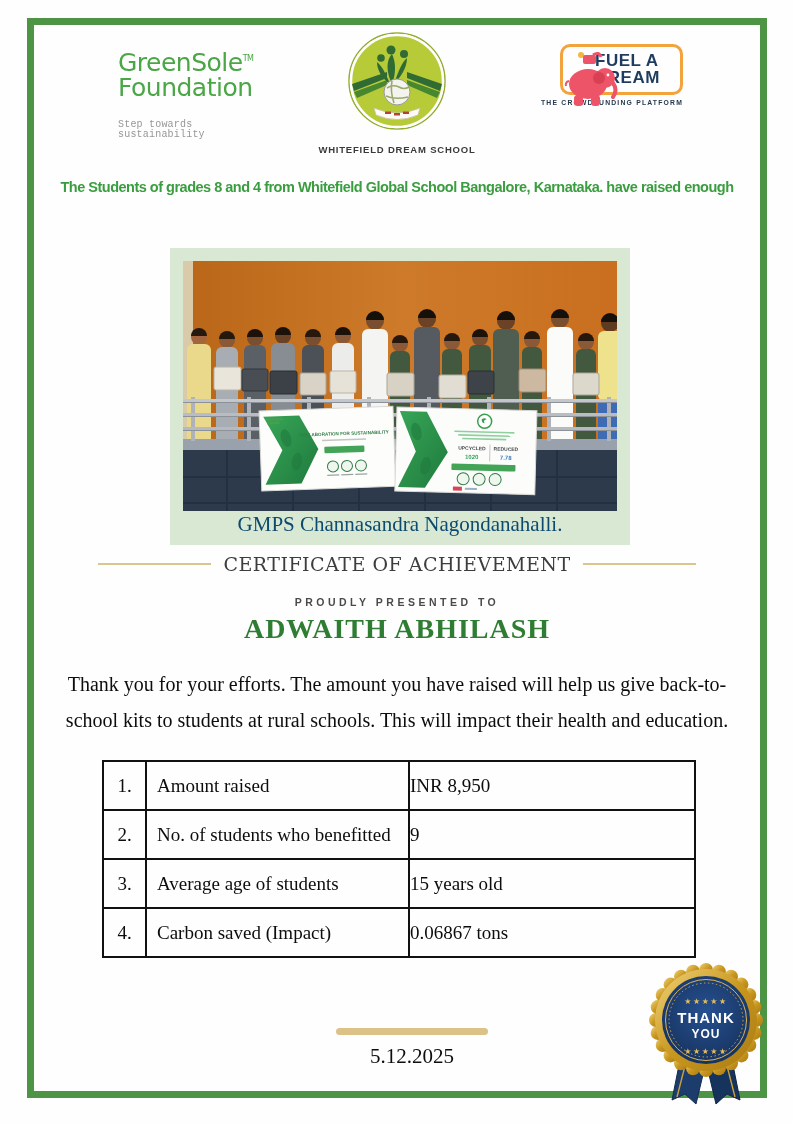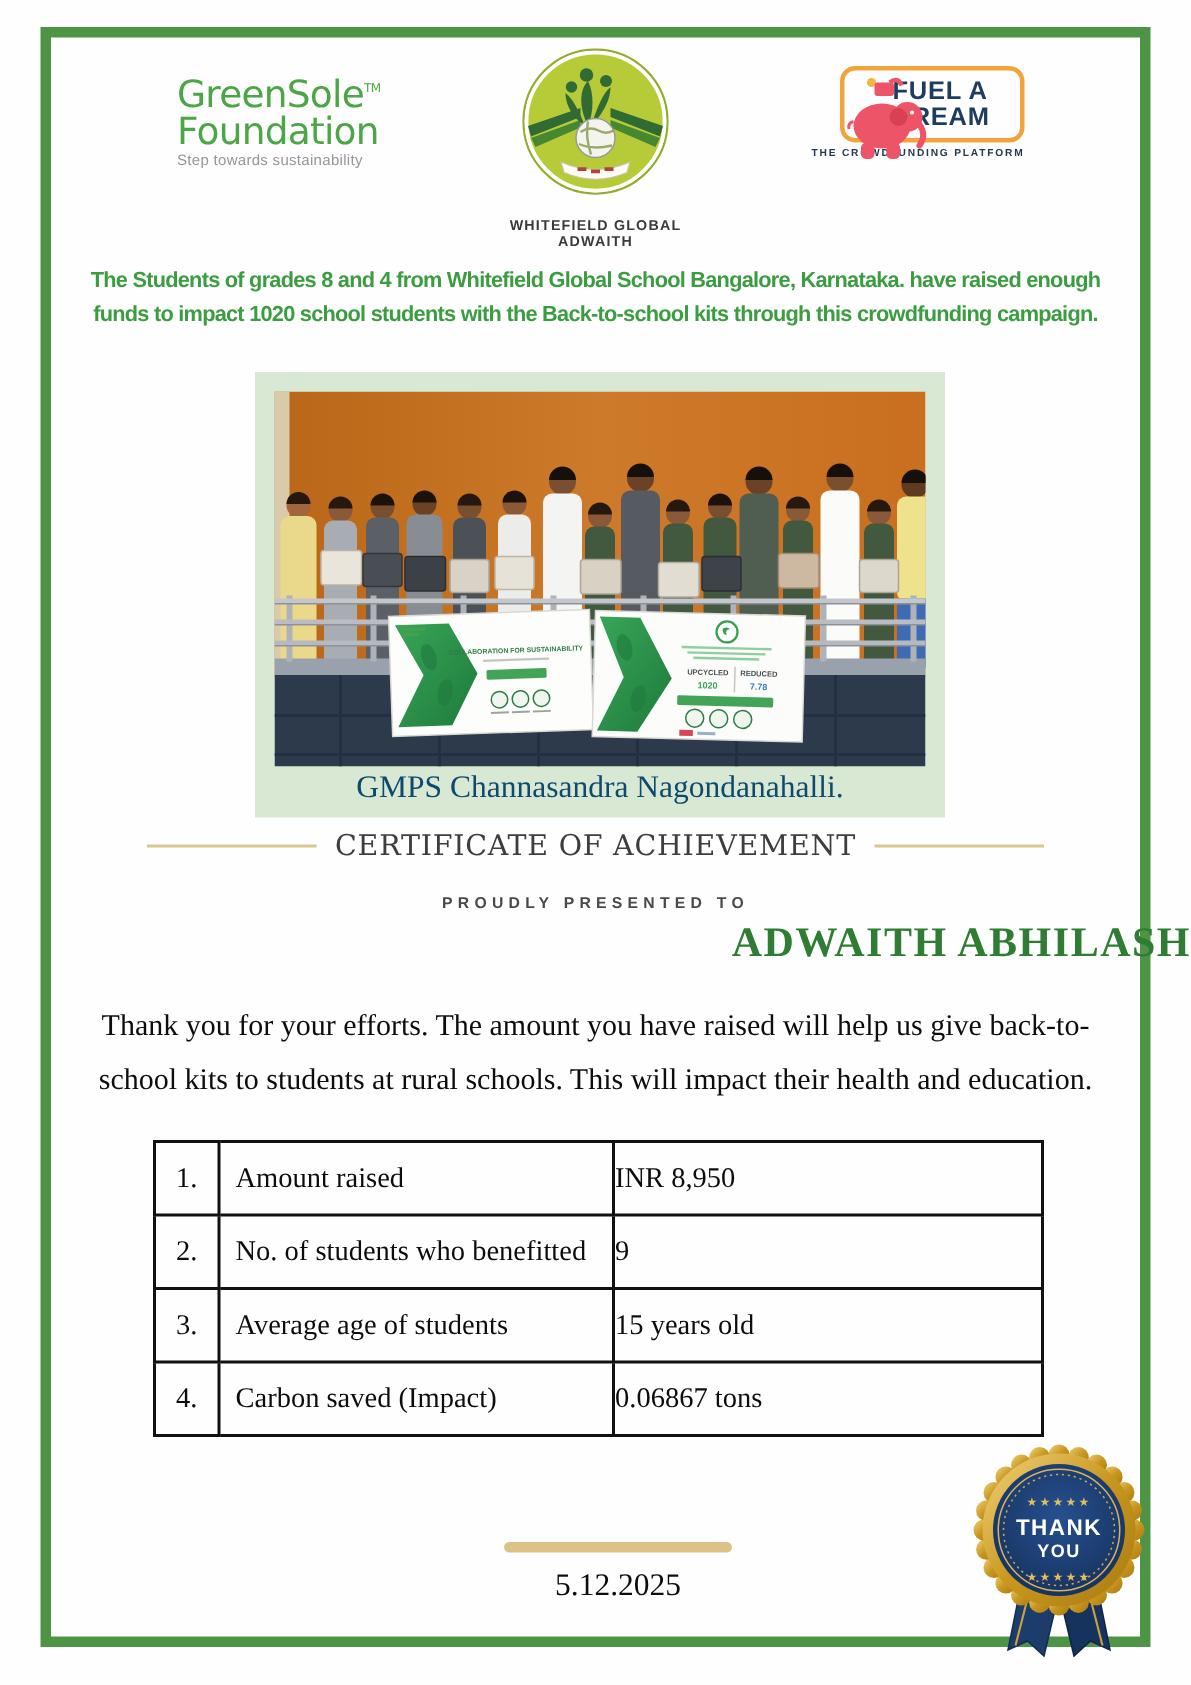--- a/index.html
+++ b/index.html
@@ -5,21 +5,21 @@
   html,body{margin:0;padding:0;background:#fdfdfd;}
   .page{position:relative;width:794px;height:1123px;background:#fefefe;overflow:hidden;
         font-family:"Liberation Serif",serif;}
   .frame{position:absolute;left:27px;top:18px;width:726px;height:1066px;
          border:7px solid #4e9445;}
 
   
   .logo-greensole{position:absolute;left:118px;top:50px;width:150px;line-height:1;}
   .gs-line{font-family:"DejaVu Sans",sans-serif;font-size:25px;color:#4ba646;letter-spacing:-0.5px;}
   .gs-tm{font-size:8px;vertical-align:10px;color:#4ba646;}
-  .gs-tag{font-family:Liberation Sans, sans-serif;font-size:10px;color:#969696;margin-top:3px;letter-spacing:0.2px;}
+  .gs-tag{font-family:Liberation Mono, monospace;font-size:10px;color:#969696;margin-top:20px;letter-spacing:0.2px;}
 
   .logo-whitefield{position:absolute;left:318px;top:28px;width:158px;text-align:center;}
   .wgs-label{font-family:"Liberation Sans",sans-serif;font-weight:bold;font-size:9.5px;
              letter-spacing:0.8px;color:#3a3a3a;margin-top:2px;}
 
   .logo-fuel{position:absolute;left:532px;top:44px;width:160px;}
   .fuel-box{position:relative;margin-left:28px;border:3.5px solid #f2a33c;border-radius:10px;
             padding:5px 20px 5px 32px;display:inline-block;}
   .fuel-line{font-family:"Liberation Sans",sans-serif;font-weight:bold;font-size:17px;
              line-height:1.02;color:#1e3c5f;letter-spacing:0.5px;}
@@ -40,21 +40,21 @@
            font-size:21px;color:#0c4a6e;}
 
   
   .heading-row{position:absolute;left:98px;top:553px;width:598px;display:flex;align-items:center;gap:12px;}
   .heading-row .rule{flex:1;height:2px;background:#d9c68e;}
   .cert-heading{font-family:"DejaVu Serif",serif;font-size:19px;font-weight:normal;
                 letter-spacing:0.5px;color:#3d3d3d;white-space:nowrap;margin:0;}
   .presented{position:absolute;left:0;right:0;top:596px;text-align:center;
              font-family:"Liberation Sans",sans-serif;font-size:10.5px;font-weight:bold;
              letter-spacing:3.5px;color:#4a4a4a;}
-  .name{position:absolute;left:0;right:0;top:613px;text-align:right;
+  .name{position:absolute;left:0;right:0;top:613px;text-align:center;
         font-size:28px;font-weight:bold;letter-spacing:1px;color:#2f7d33;}
   .thanks{position:absolute;left:0;right:0;top:666px;text-align:center;
           font-size:20px;color:#0d0d0d;line-height:36px;}
   .thanks div{white-space:nowrap;}
 
   
   table.stats{position:absolute;left:102px;top:760px;border-collapse:collapse;table-layout:fixed;}
   table.stats td{border:2px solid #111;height:45px;font-size:19px;color:#0d0d0d;vertical-align:middle;}
   td.c-num{width:39px;text-align:center;}
   td.c-label{width:250px;padding-left:10px;}
@@ -92,21 +92,21 @@
       <path d="M50 56 C44 44 44 32 50 26 C54 34 54 46 50 56 Z" fill="#2f6b33"></path>
       <path d="M52 56 C56 44 60 34 65 30 C65 40 58 50 52 56 Z" fill="#2f6b33"></path>
       <path d="M48 56 C44 46 40 38 35 34 C35 44 42 52 48 56 Z" fill="#2f6b33"></path>
       <circle cx="55" cy="64" r="13" fill="#f4f4ee" stroke="#999" stroke-width="1"></circle>
       <path d="M45 60 q6 -4 12 -1 q5 3 10 0 M44 68 q9 4 22 1 M50 53 q-2 10 2 22" fill="none" stroke="#8b9b55" stroke-width="1.6" opacity="0.85"></path>
       <path d="M32 80 Q55 90 78 80 L76 87 Q55 96 34 87 Z" fill="#fdfbf4" stroke="#c9c2a8" stroke-width="0.8"></path>
       <rect x="43" y="83.5" width="6" height="2.5" fill="#b04438"></rect>
       <rect x="52" y="85" width="6" height="2.5" fill="#b04438"></rect>
       <rect x="61" y="83.5" width="6" height="2.5" fill="#b04438"></rect>
     </svg>
-    <div class="wgs-label">WHITEFIELD GLOBAL ADWAITH</div>
+    <div class="wgs-label">WHITEFIELD DREAM SCHOOL</div>
   </div>
 
   <div class="logo-fuel">
     <div class="fuel-box">
       <svg class="fuel-elephant" width="60" height="62" viewBox="0 0 60 62">
         <circle cx="22" cy="8" r="3" fill="#f4b63e"></circle>
         <rect x="24" y="8" width="13" height="9" rx="2" fill="#ee5468"></rect>
         <path d="M34 8 q6 -4 8 2" fill="none" stroke="#ee5468" stroke-width="3"></path>
         <ellipse cx="29" cy="37" rx="19" ry="15" fill="#ee5468"></ellipse>
         <circle cx="46" cy="31" r="10" fill="#ee5468"></circle>
@@ -118,21 +118,20 @@
         <path d="M10 34 q-4 1 -3 5" fill="none" stroke="#ee5468" stroke-width="2"></path>
       </svg>
       <div class="fuel-line">FUEL A</div>
       <div class="fuel-line">DREAM</div>
     </div>
     <div class="fuel-tag">THE CROWDFUNDING PLATFORM</div>
   </div>
 
   <div class="intro">
     <div>The Students of grades 8 and 4 from Whitefield Global School Bangalore, Karnataka. have raised enough</div>
-    <div>funds to impact 1020 school students with the Back-to-school kits through this crowdfunding campaign.</div>
   </div>
 
   <div class="photo-card">
     <svg class="photo" width="434" height="250" viewBox="0 0 434 250">
       <defs>
         <linearGradient id="wallg" x1="0" y1="0" x2="1" y2="0">
           <stop offset="0" stop-color="#b96618"></stop>
             <stop offset="0.5" stop-color="#cd7a2a"></stop>
             <stop offset="1" stop-color="#c96f1f"></stop>
         </linearGradient>

